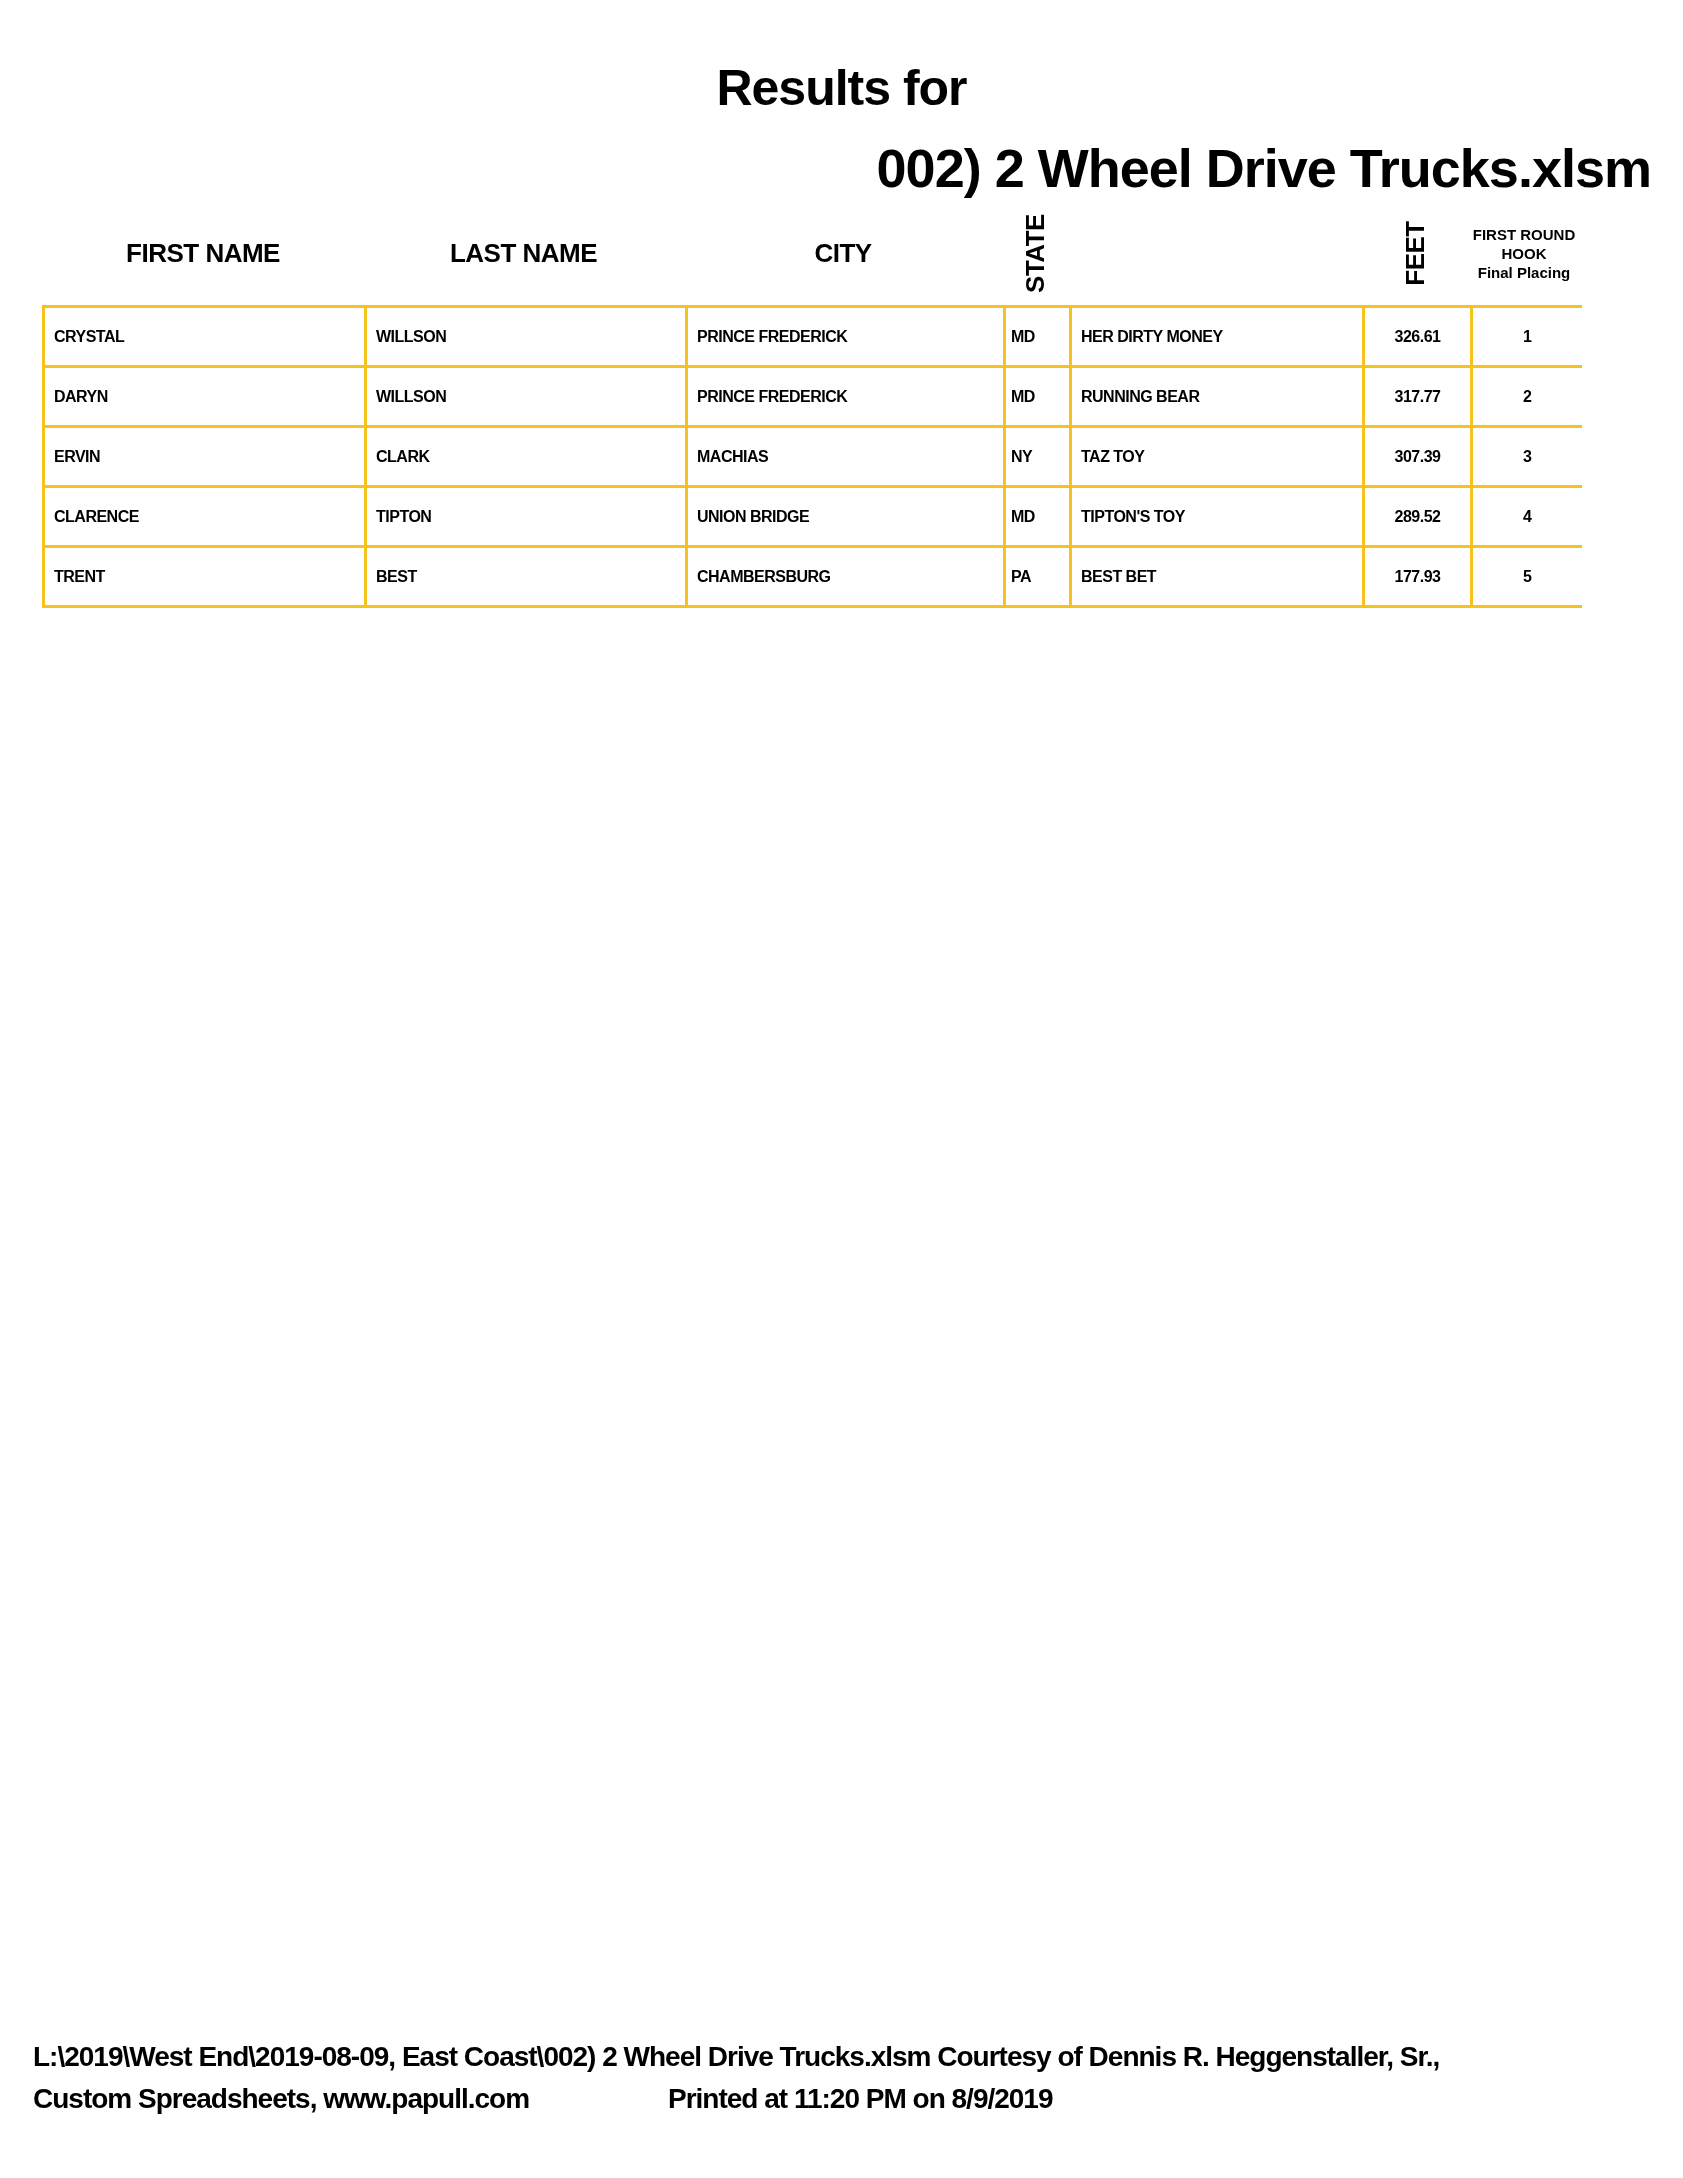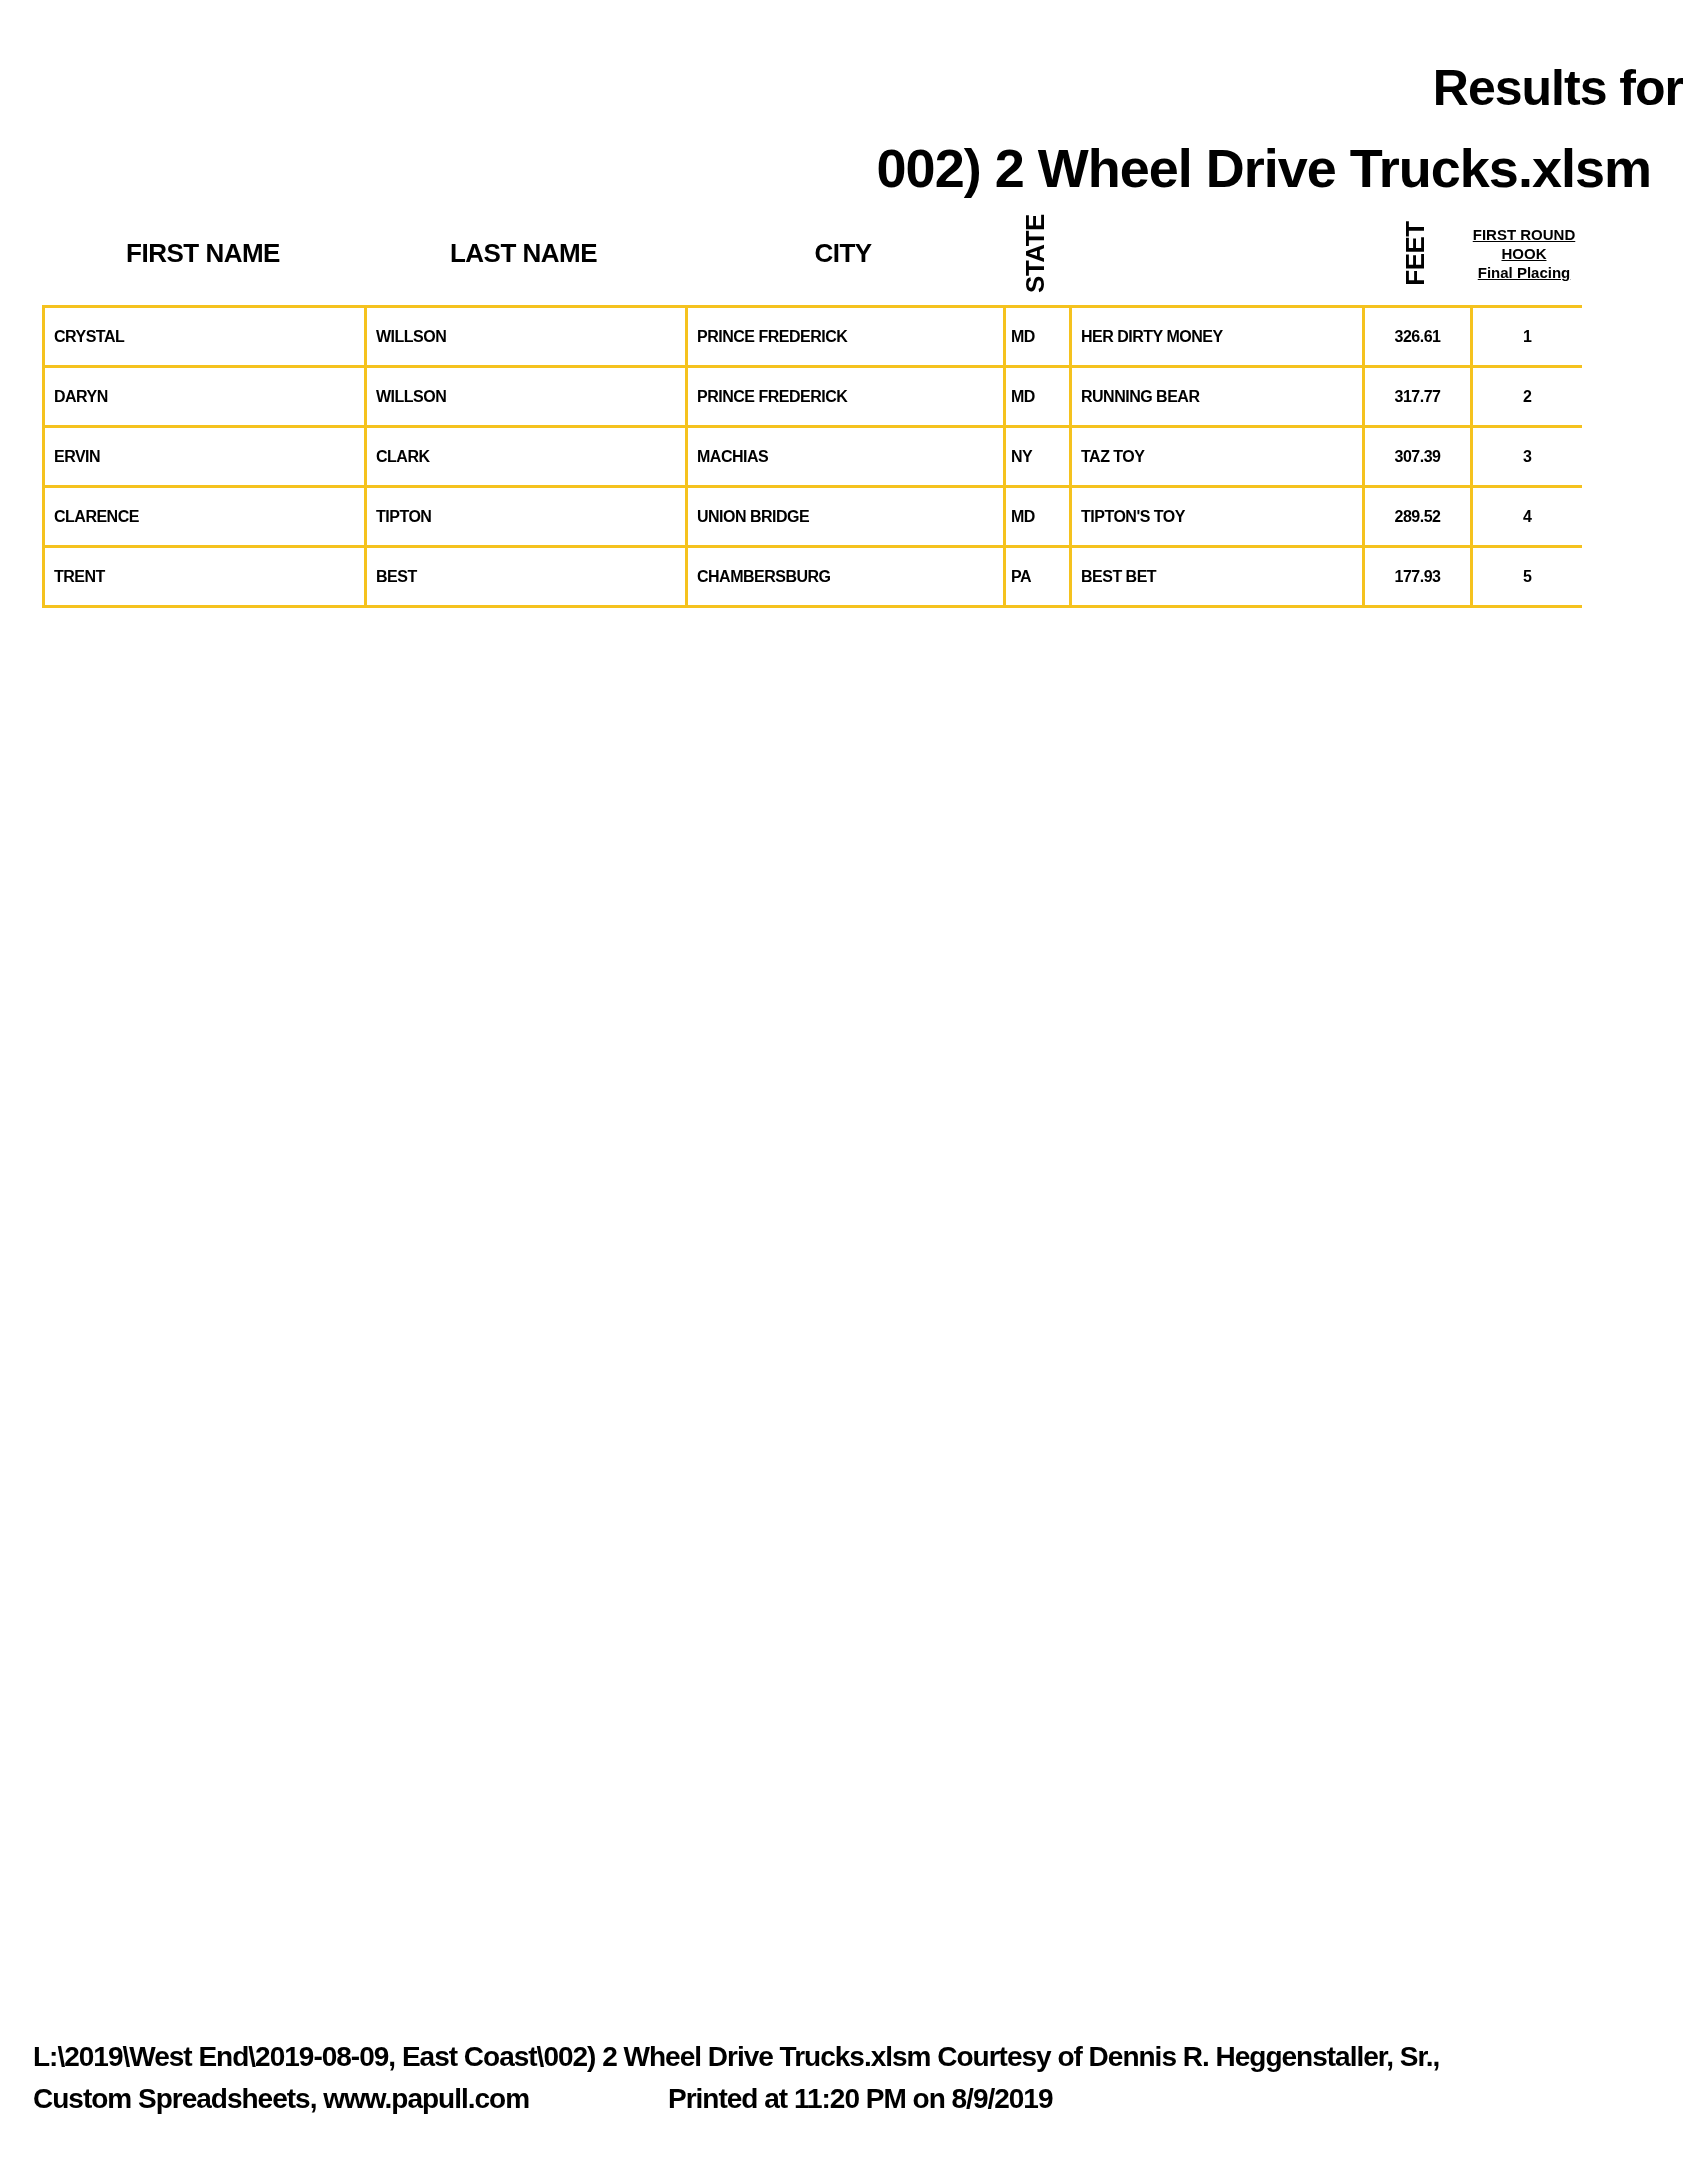--- a/index.html
+++ b/index.html
@@ -10,21 +10,21 @@
     background: var(--paper);
     font-family: "Liberation Sans", sans-serif;
     color: var(--ink);
     -webkit-font-smoothing: antialiased;
   }
   .page { position: relative; width: 1683px; height: 2178px; overflow: hidden; }
 
   
   .title-1 {
     position: absolute; top: 59px; left: 0; width: 1683px;
-    text-align: right; font-size: 50px; font-weight: bold; letter-spacing: -1px;
+    text-align: center; font-size: 50px; font-weight: bold; letter-spacing: -1px;
   }
   .title-2 {
     position: absolute; top: 137px; left: 0; width: 1651px;
     text-align: right; font-size: 54px; font-weight: bold; letter-spacing: -1px;
   }
 
   
   .header-band { position: absolute; top: 204px; left: 0; width: 1683px; height: 99px; }
   .hcol {
     position: absolute; top: 0; height: 99px;
@@ -33,21 +33,21 @@
     text-align: center;
   }
   .hcol-first   { left: 42px;   width: 322px; }
   .hcol-last    { left: 363px;  width: 321px; }
   .hcol-city    { left: 684px;  width: 318px; }
   .hcol-state   { left: 1002px; width: 66px; }
   .hcol-vehicle { left: 1068px; width: 293px; }
   .hcol-feet    { left: 1361px; width: 108px; }
   .hcol-placing { left: 1469px; width: 110px; flex-direction: column; justify-content: center; }
   .rot { transform: rotate(-90deg); white-space: nowrap; }
-  .hcol-placing div { font-size: 15px; font-weight: bold; line-height: 19px; letter-spacing: 0; text-decoration: underline; }
+  .hcol-placing div { font-size: 15px; font-weight: bold; line-height: 19px; letter-spacing: 0; }
 
   
   table.results {
     position: absolute; top: 305px; left: 42px;
     border-collapse: collapse; table-layout: fixed;
     width: 1538px;
   }
   table.results td {
     border: 3px solid var(--border);
     height: 60px;

